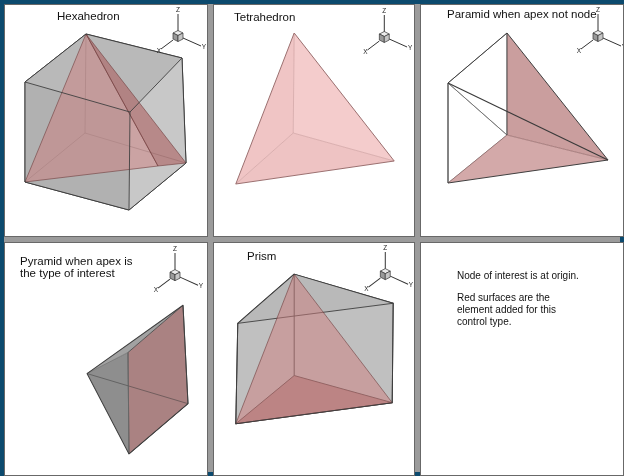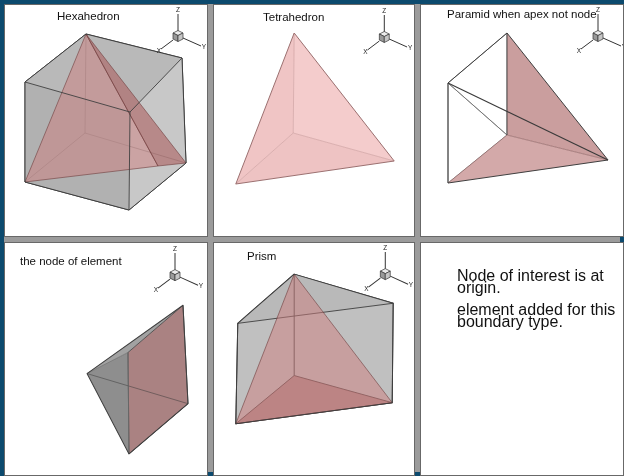--- a/index.html
+++ b/index.html
@@ -15,21 +15,21 @@
   .panel {
     position:relative; background:#ffffff;
     border:1px solid #686868; box-sizing:border-box;
     overflow:hidden;
   }
   .panel svg.scene { position:absolute; left:0; top:0; width:100%; height:100%; }
   .label {
     position:absolute; z-index:2; color:#111;
     font-size:11.5px; line-height:11.5px; white-space:nowrap;
   }
-  .notes { position:absolute; z-index:2; color:#111; font-size:16px; line-height:12px; }
+  .notes { position:absolute; z-index:2; color:#111; font-size:10px; line-height:12px; }
   .notes .para + .para { margin-top:10px; }
 
   
   .sil       { stroke:#3f3f3f; stroke-width:1; stroke-linejoin:round; }
   .edge      { stroke:#3f3f3f; stroke-width:0.9; fill:none; }
   .edge-soft { stroke:#6e6e6e; stroke-width:0.75; fill:none; }
   .ghost     { stroke:#8d8d8d; stroke-width:0.75; fill:none; }
   .red-edge  { stroke:rgba(110,60,60,0.75); stroke-width:0.8; }
   .tet-face  { stroke:none; }
   .tet-inner { stroke:#d3a6a6; stroke-width:0.8; fill:none; }
@@ -72,21 +72,21 @@
         <polygon class="cube-left" points="-5,-4 0,-1.5 0,4.5 -5,2"></polygon>
         <polygon class="cube-right" points="0,-1.5 5,-4 5,2 0,4.5"></polygon>
         <text class="axlbl" x="0" y="-25.5">Z</text>
         <text class="axlbl" x="26" y="12">Y</text>
         <text class="axlbl" x="-19" y="16">X</text>
       </g>
     </svg>
   </div>
 
   <div class="panel">
-    <div class="label" style="left:49px; top:7px;">Tetrahedron</div>
+    <div class="label" style="left:20px; top:7px;">Tetrahedron</div>
     <svg class="scene" viewBox="0 0 202 231" preserveAspectRatio="none">
       <polygon class="tet-face" fill="#f0c5c5" points="81,28 22,179 80,128"></polygon>
       <polygon class="tet-face" fill="#f4cccc" points="81,28 80,128 182,156"></polygon>
       <polygon class="tet-face" fill="#eec3c3" points="22,179 80,128 182,156"></polygon>
       <path class="tet-inner" d="M80,128 L81,28 M80,128 L22,179 M80,128 L182,156"></path>
       <polygon class="tet-out" points="81,28 22,179 182,156"></polygon>
       <g transform="translate(172,33)">
         <line class="ax" x1="0" y1="-5" x2="0" y2="-23"></line>
         <line class="ax" x1="5" y1="1" x2="23" y2="9"></line>
         <line class="ax" x1="-5" y1="3" x2="-17" y2="12"></line>
@@ -122,21 +122,22 @@
         <polygon class="cube-right" points="0,-1.5 5,-4 5,2 0,4.5"></polygon>
         <text class="axlbl" x="0" y="-25.5">Z</text>
         <text class="axlbl" x="26" y="12">Y</text>
         <text class="axlbl" x="-19" y="16">X</text>
       </g>
     </svg>
   </div>
 
   <div class="panel">
     <div class="label" style="left:15px; top:13px;">
-      <div>the node of element</div>
+      <div>Pyramid when apex is</div>
+      <div>the type of interest</div>
     </div>
     <svg class="scene" viewBox="0 0 202 231" preserveAspectRatio="none">
       <polygon fill="#a2a2a2" points="82,130 178,62 123,109"></polygon>
       <polygon fill="#8e8e8e" points="82,130 123,109 124,210"></polygon>
       <polygon fill="#aa8282" stroke="#4a4a4a" stroke-width="0.9" points="178,62 183,160 124,210 123,109"></polygon>
       <line x1="82" y1="130" x2="183" y2="160" stroke="rgba(55,55,55,0.55)" stroke-width="0.9"></line>
       <line x1="123" y1="109" x2="124" y2="210" class="edge-soft"></line>
       <line x1="82" y1="130" x2="123" y2="109" class="edge-soft"></line>
       <polygon class="sil" fill="none" points="82,130 178,62 183,160 124,210"></polygon>
       <g transform="translate(170,33)">
@@ -175,19 +176,20 @@
         <text class="axlbl" x="26" y="12">Y</text>
         <text class="axlbl" x="-19" y="16">X</text>
       </g>
     </svg>
   </div>
 
   <div class="panel">
     <div class="notes" style="left:36px; top:27px;">
       <div class="para">Node of interest is at origin.</div>
       <div class="para">
+        <div>Red surfaces are the</div>
         <div>element added for this</div>
-        <div>boundary type.</div>
+        <div>control type.</div>
       </div>
     </div>
   </div>
 
 </div>
 
 </body></html>

